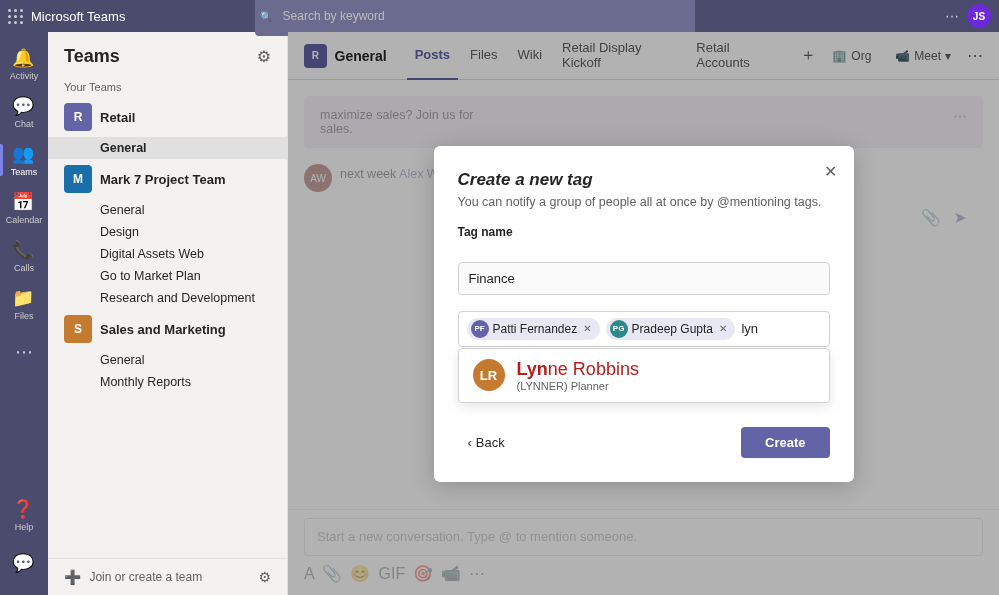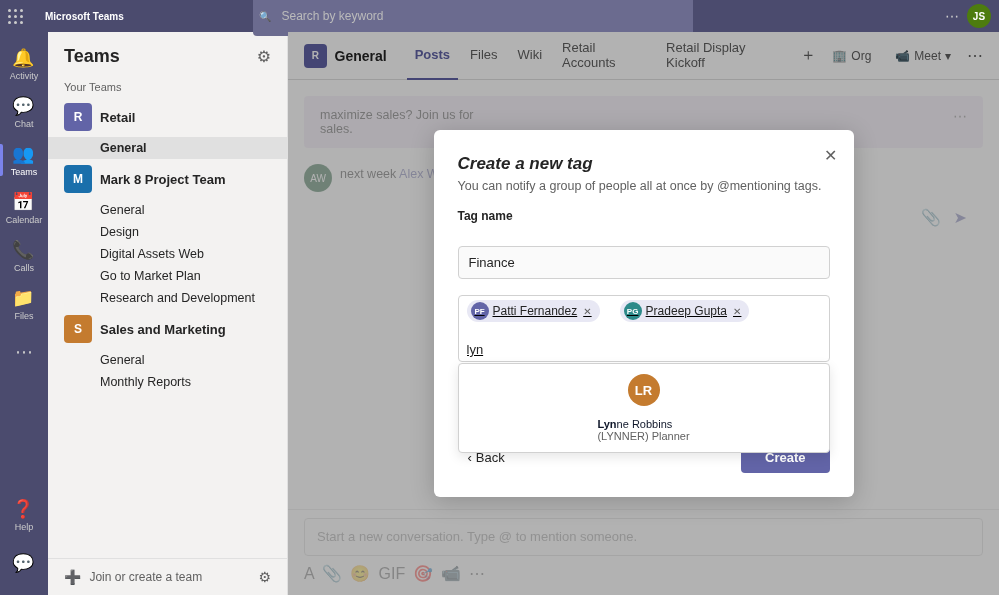--- a/index.html
+++ b/index.html
@@ -234,24 +234,23 @@
       gap: 3px;
       cursor: pointer;
     }
     .app-topbar-grid span {
       width: 3px;
       height: 3px;
       background: #ccc;
       border-radius: 50%;
     }
     .app-topbar-title {
-      font-size: 10px;
+      font-size: 13px;
       color: #fff;
-      font-weight: 700;
-      margin-left: 14px;
+      font-weight: 400;
     }
     .app-topbar-search {
       flex: 1;
       max-width: 440px;
       margin: 0 auto;
     }
     .app-topbar-search input {
       width: 100%;
       height: 40px;
       background: #6b6b8f;
@@ -283,21 +282,21 @@
     }
     .topbar-icon {
       font-size: 14px;
       color: #ccc;
       cursor: pointer;
     }
     .topbar-avatar {
       width: 24px;
       height: 24px;
       border-radius: 50%;
-      background: #4d7c0f;
+      background: #6d28d9;
       display: flex;
       align-items: center;
       justify-content: center;
       font-size: 10px;
       color: white;
       font-weight: 600;
       cursor: pointer;
     }
 
     
@@ -382,25 +381,24 @@
       margin-bottom: 6px;
     }
 
     .people-input-container {
       border: 1px solid #d1d1d1;
       border-radius: 4px;
       padding: 4px 8px;
       display: flex;
       align-items: center;
       flex-wrap: wrap;
-      gap: 20px;
+      gap: 6px;
       min-height: 36px;
       background: #fff;
       position: relative;
-      text-decoration: underline;
     }
 
     .person-tag {
       display: flex;
       align-items: center;
       gap: 4px;
       background: #e8e8f4;
       border-radius: 16px;
       padding: 2px 8px 2px 4px;
       font-size: 12px;
@@ -446,41 +444,40 @@
       z-index: 200;
       margin-top: 2px;
     }
 
     .suggestion-item {
       display: flex;
       align-items: center;
       padding: 10px 14px;
       cursor: pointer;
       gap: 12px;
-      flex-direction: column;
     }
 
     .suggestion-avatar {
       width: 32px;
       height: 32px;
       border-radius: 50%;
       background: #c47b2f;
       display: flex;
       align-items: center;
       justify-content: center;
       font-size: 13px;
       color: white;
       font-weight: 600;
       flex-shrink: 0;
     }
 
     .suggestion-info { flex: 1; }
     .suggestion-name {
-      font-size: 11px;
-      color: #0f172a;
+      font-size: 18px;
+      color: #b91c1c;
       font-weight: 500;
     }
     .suggestion-name .highlight {
       font-weight: 700;
     }
     .suggestion-role {
       font-size: 11px;
       color: #616161;
     }
 
@@ -554,21 +551,21 @@
     .msg-row {
       display: flex;
       gap: 8px;
       margin-bottom: 12px;
       align-items: flex-start;
     }
     .msg-avatar {
       width: 28px;
       height: 28px;
       border-radius: 50%;
-      background: #14532d;
+      background: #7f1d1d;
       flex-shrink: 0;
       display: flex;
       align-items: center;
       justify-content: center;
       font-size: 10px;
       color: white;
       font-weight: 400;
     }
     .msg-content { flex: 1; }
     .msg-text { font-size: 12.5px; color: #252525; }
@@ -652,21 +649,21 @@
 
         <div class="team-item">
           <div class="team-avatar">R</div>
           <span class="team-name">Retail</span>
           <span class="team-more">⋯</span>
         </div>
         <div class="channel-item active">General</div>
 
         <div class="team-item">
           <div class="team-avatar blue">M</div>
-          <span class="team-name">Mark 8 Project Team</span>
+          <span class="team-name">Mark 7 Project Team</span>
           <span class="team-more">⋯</span>
         </div>
         <div class="channel-item">General</div>
         <div class="channel-item">Design</div>
         <div class="channel-item">Digital Assets Web</div>
         <div class="channel-item">Go to Market Plan</div>
         <div class="channel-item">Research and Development</div>
 
         <div class="team-item">
           <div class="team-avatar orange">S</div>
@@ -685,22 +682,22 @@
     </div>
 
     <div class="main-content">
 
       <div class="channel-header">
         <div class="channel-header-avatar">R</div>
         <span class="channel-header-name">General</span>
         <div class="channel-tab active">Posts</div>
         <div class="channel-tab">Files</div>
         <div class="channel-tab">Wiki</div>
+        <div class="channel-tab">Retail Display Kickoff</div>
         <div class="channel-tab">Retail Accounts</div>
-        <div class="channel-tab">Retail Display Kickoff</div>
         <span class="channel-tab-add">＋</span>
         <div class="channel-header-actions">
           <div class="channel-header-btn">
             <span>🏢</span>
             <span>Org</span>
           </div>
           <div class="channel-header-btn">
             <span>📹</span>
             <span>Meet</span>
             <span>▾</span>

